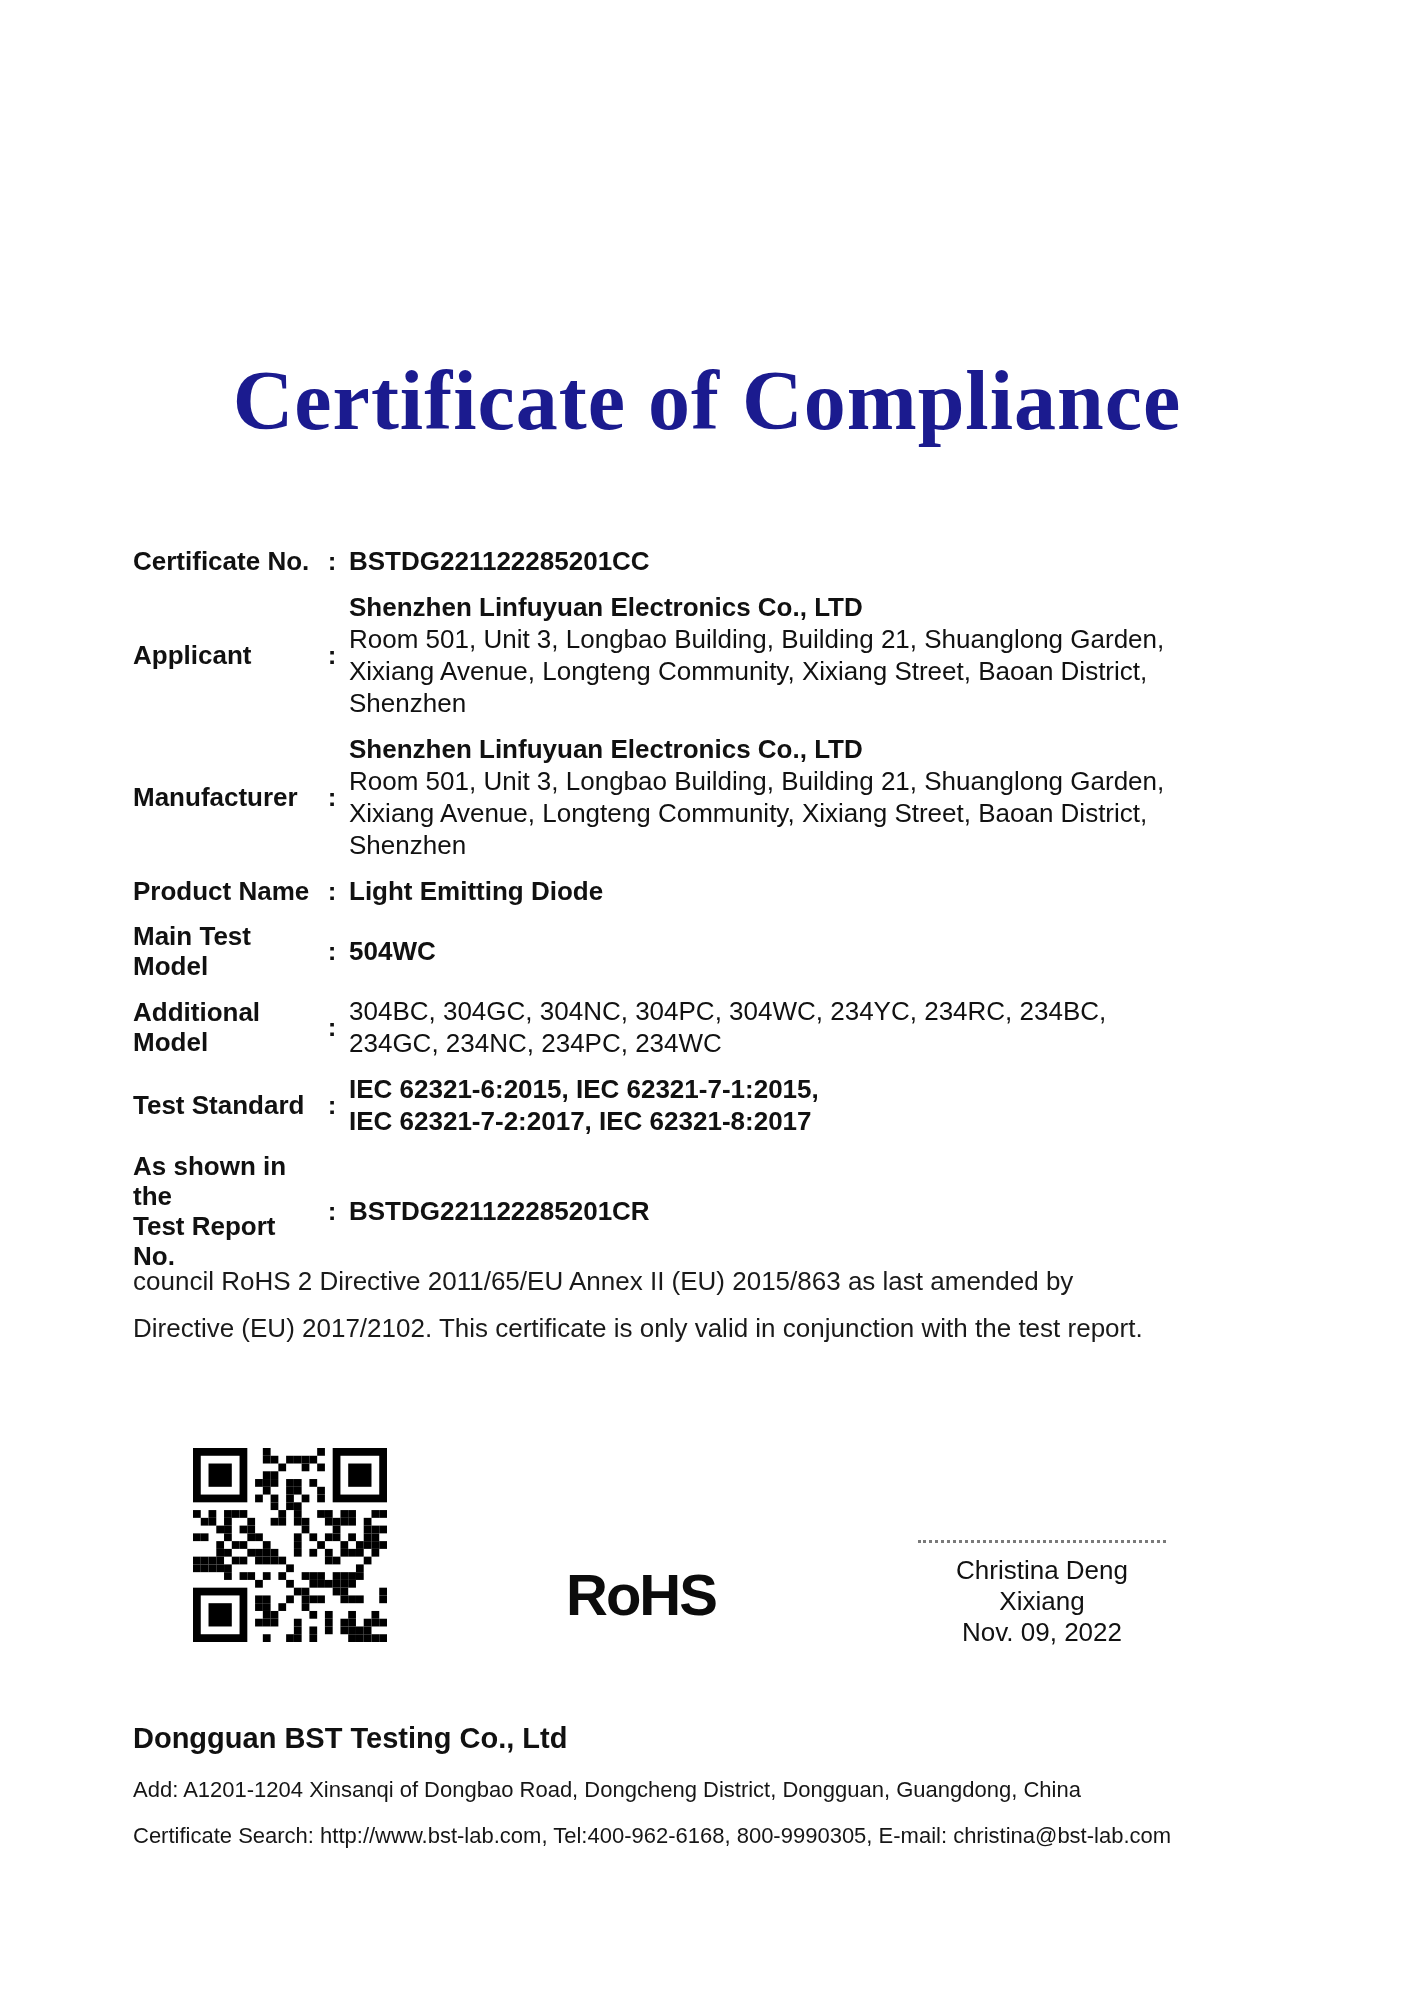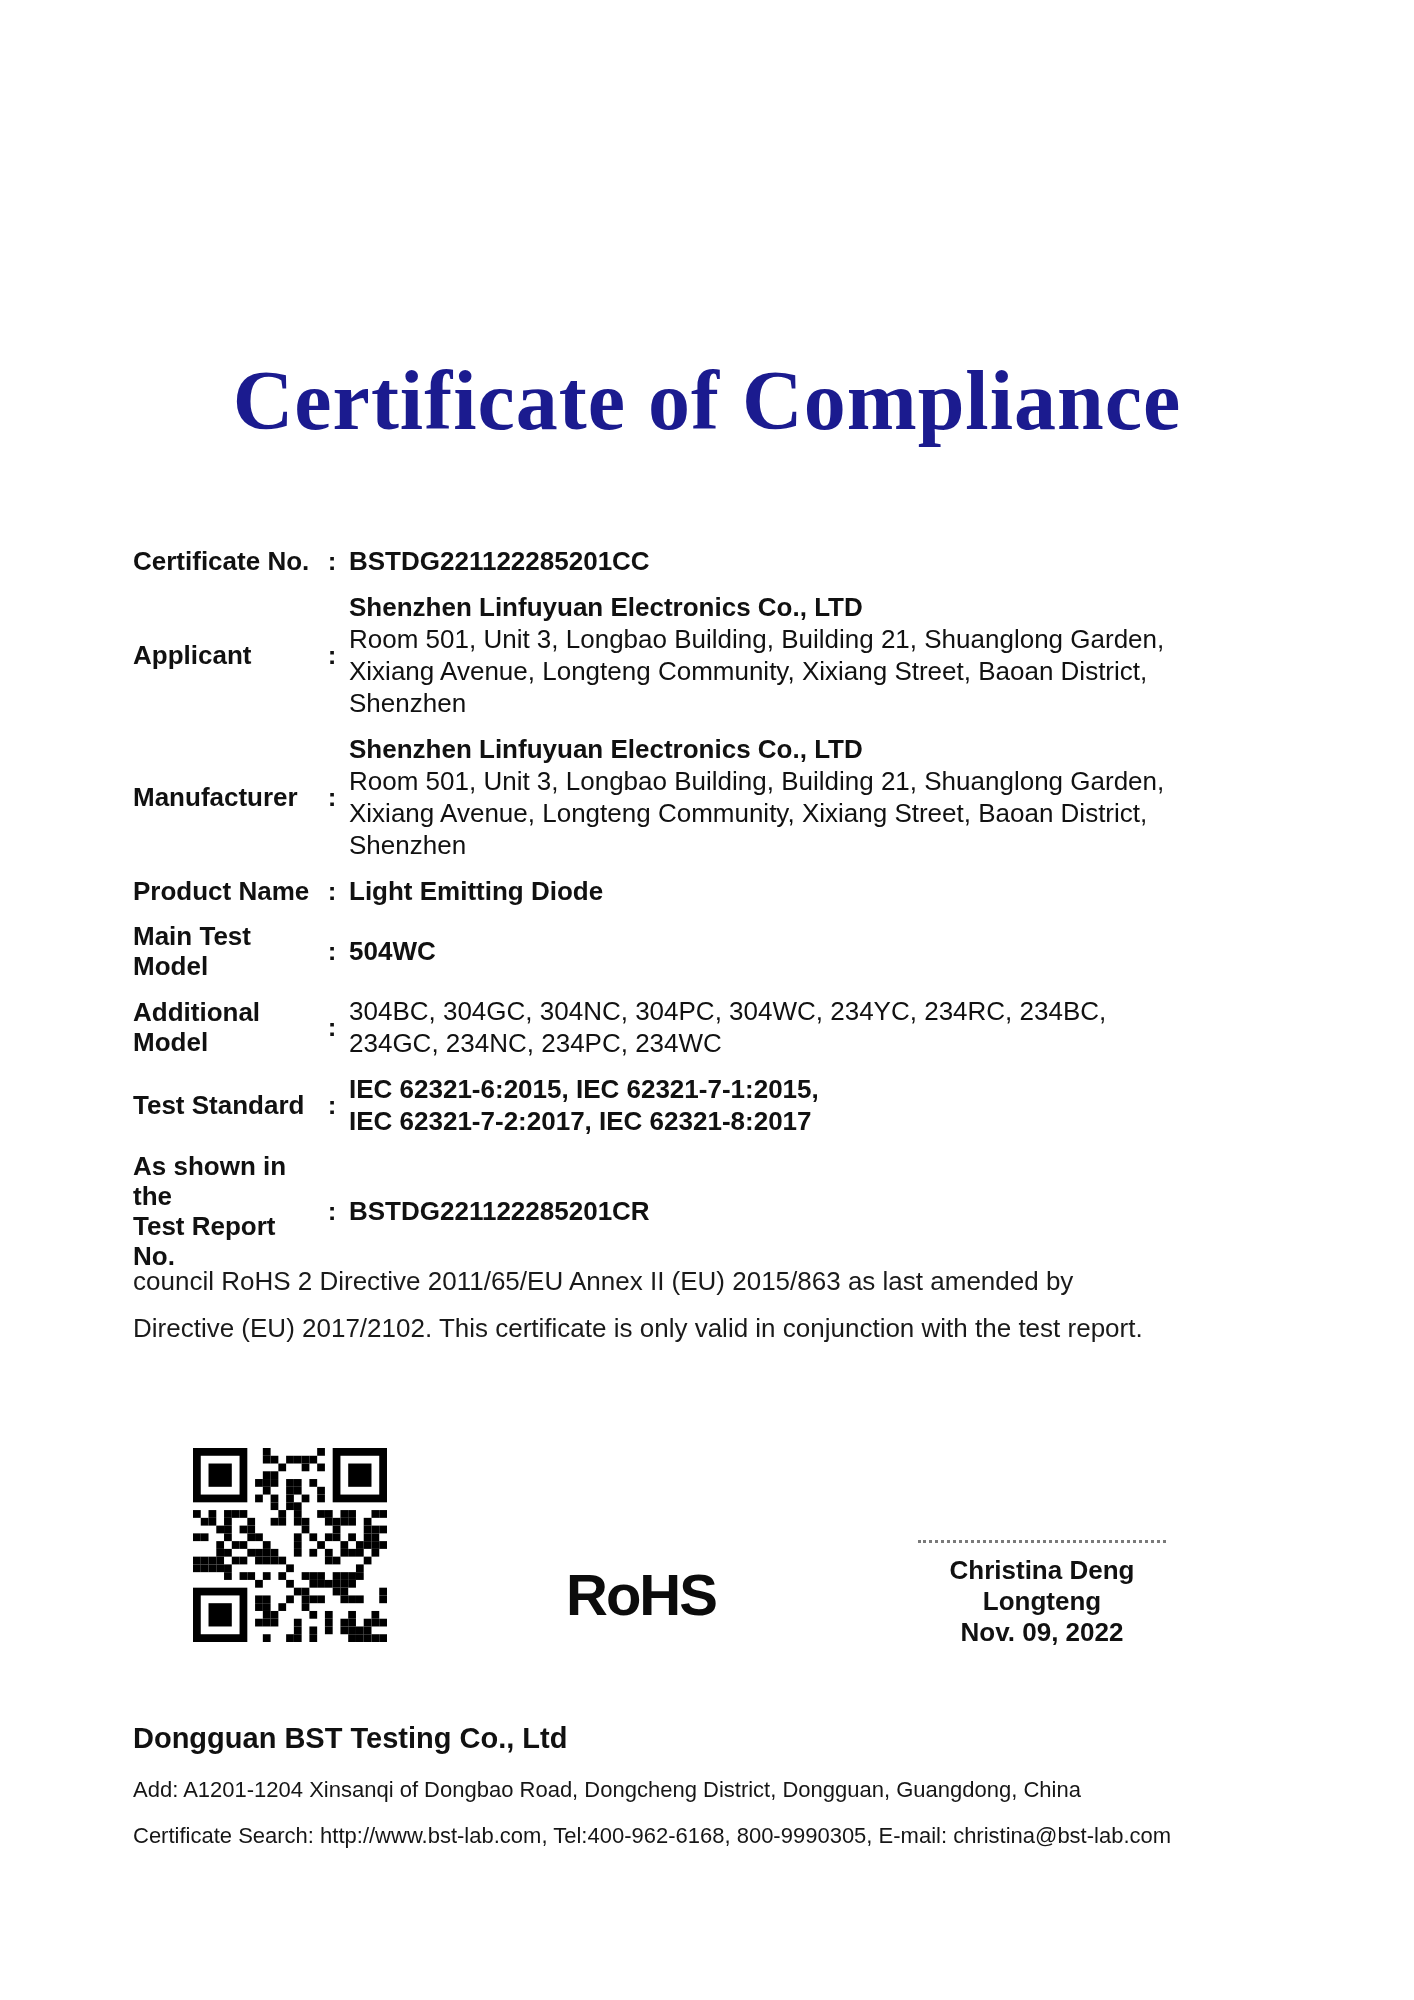--- a/index.html
+++ b/index.html
@@ -78,21 +78,21 @@
     top:1540px;left:918px;
     width:248px;
     text-align:center;
   }
   .signature .dotted{
     border-top:3px dotted #7a7a7a;
     height:0;width:248px;
     margin-bottom:12px;
   }
   .signature .sig-line{
-    font-weight:bold;
+    font-weight:normal;
     font-size:26px;
     line-height:31px;
     white-space:nowrap;
   }
   .footer{
     position:absolute;
     top:1722px;left:133px;width:1220px;
   }
   .footer .company{
     font-weight:bold;
@@ -398,21 +398,21 @@
       <rect x="170.72" y="186.24" width="7.76" height="7.76" fill="#000"></rect>
       <rect x="178.48" y="186.24" width="7.76" height="7.76" fill="#000"></rect>
       <rect x="186.24" y="186.24" width="7.76" height="7.76" fill="#000"></rect>
     </svg></div>
 
 <div class="rohs-logo">RoHS</div>
 
 <div class="signature">
   <div class="dotted"></div>
   <div class="sig-line">Christina Deng</div>
-  <div class="sig-line">Longteng</div>
+  <div class="sig-line">Xixiang</div>
   <div class="sig-line">Nov. 09, 2022</div>
 </div>
 
 <div class="footer">
   <div class="company">Dongguan BST Testing Co., Ltd</div>
   <div class="small">Add: A1201-1204 Xinsanqi of Dongbao Road, Dongcheng District, Dongguan, Guangdong, China</div>
   <div class="small">Certificate Search: http://www.bst-lab.com, Tel:400-962-6168, 800-9990305, E-mail: christina@bst-lab.com</div>
 </div>
 
 </body></html>

